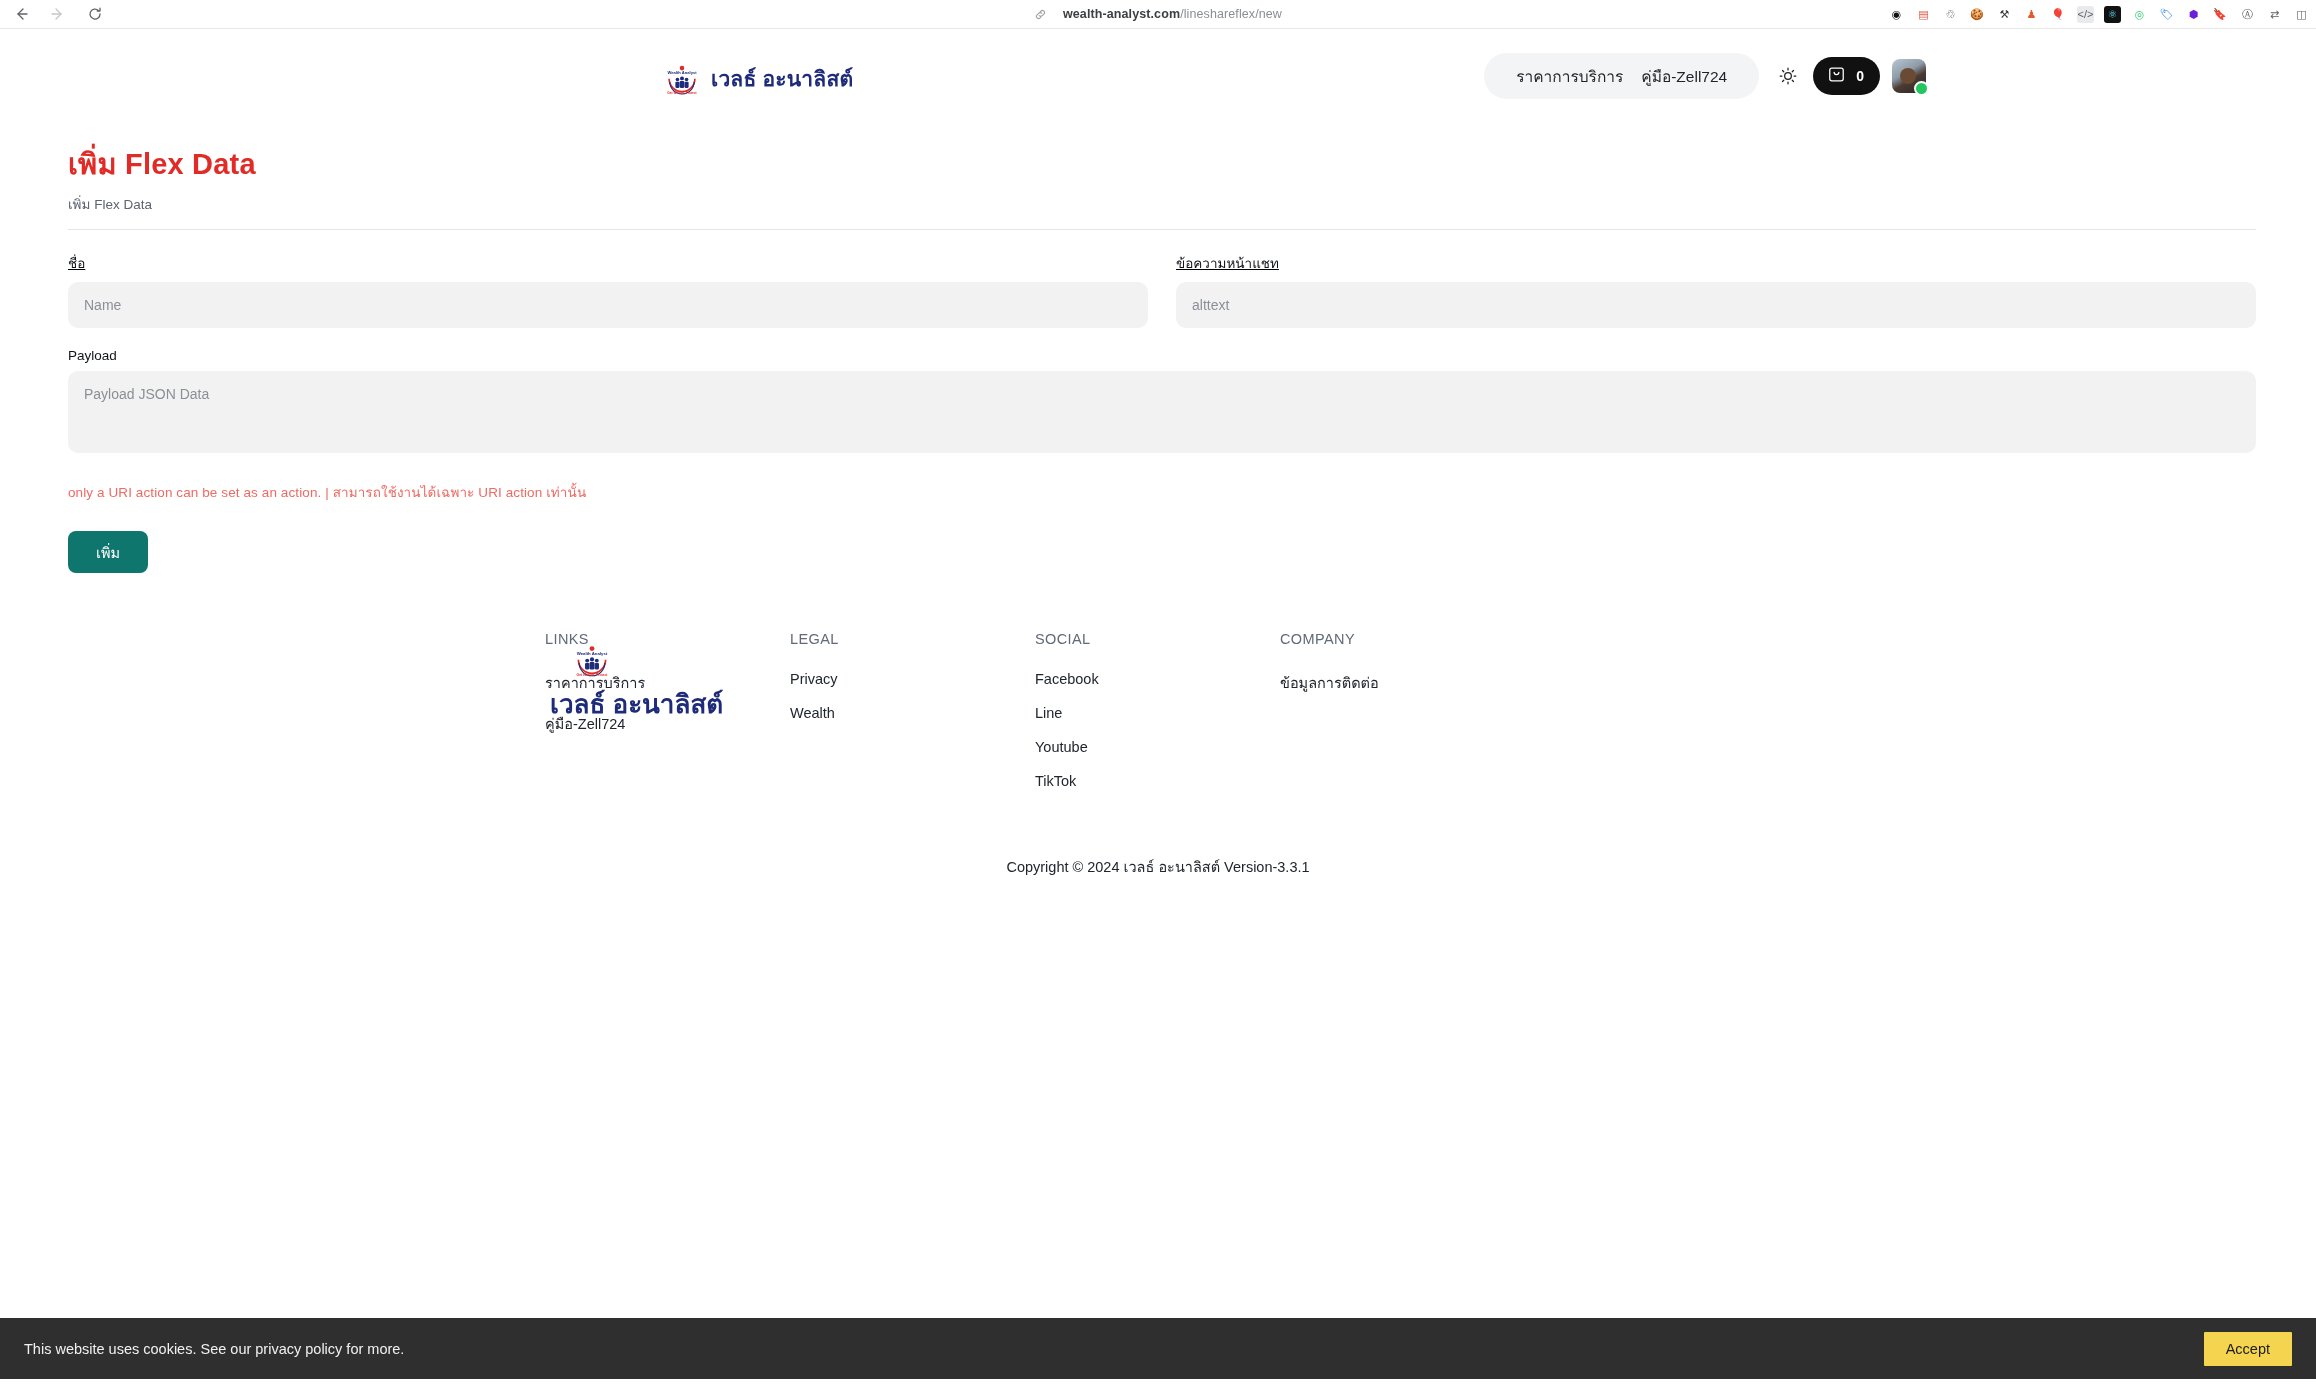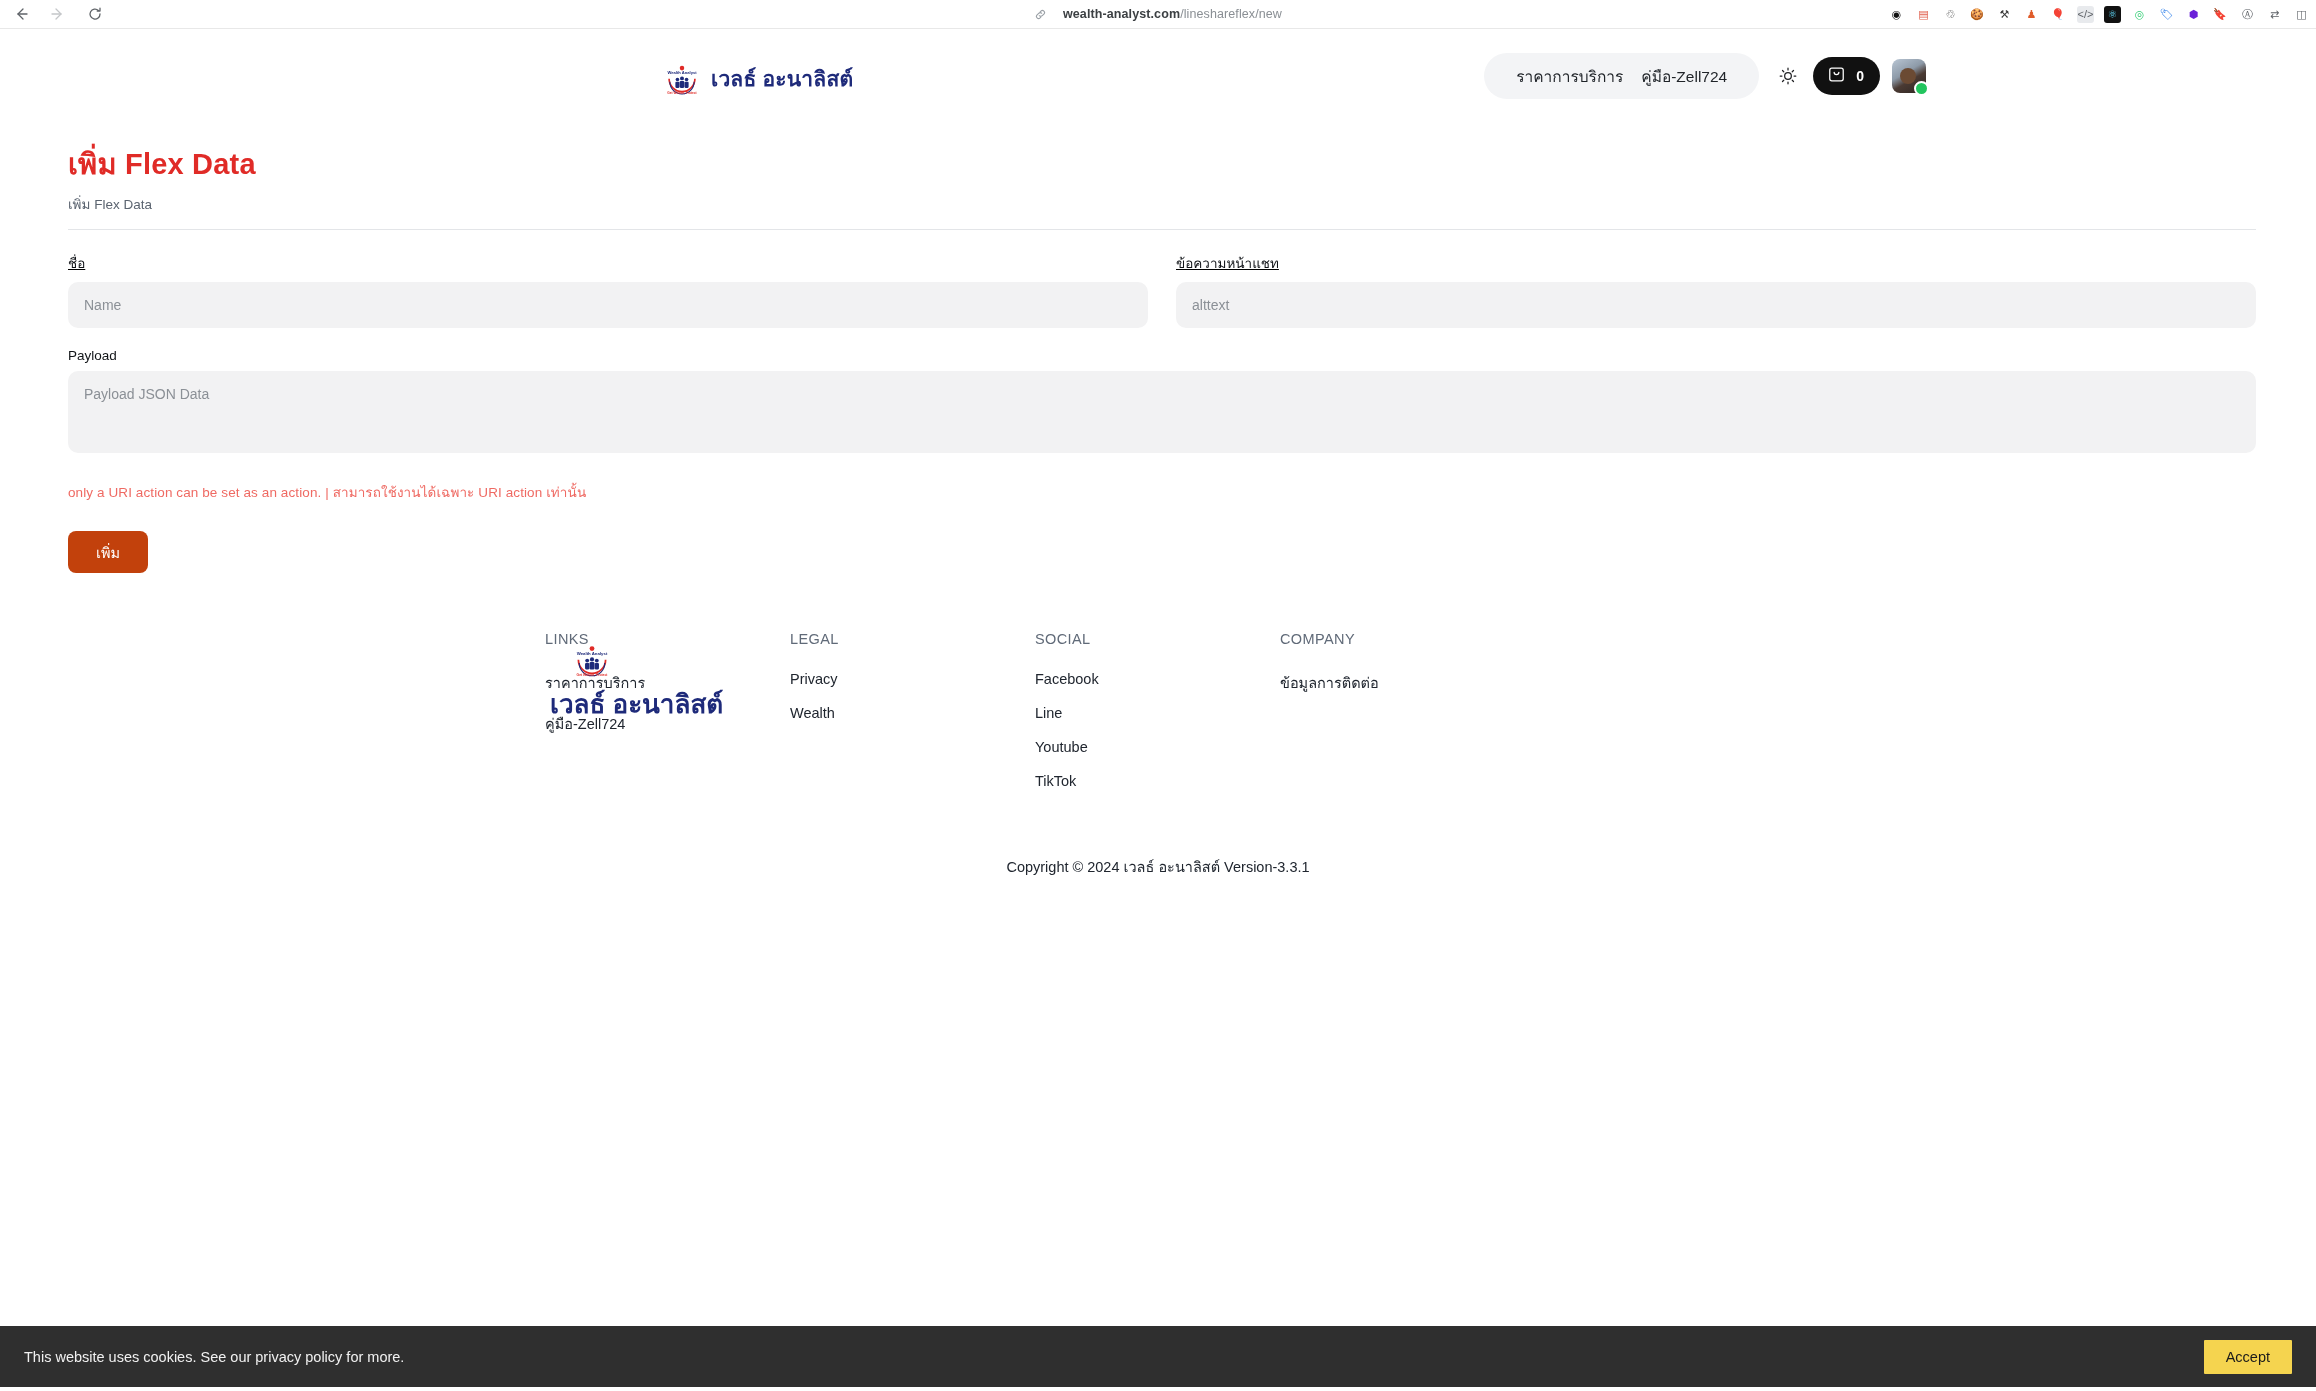--- a/index.html
+++ b/index.html
@@ -149,21 +149,21 @@
   }
 
   .error-msg {
     margin-top: 24px;
     font-size: 13.5px;
     color: #ef6a63;
     letter-spacing: .1px;
   }
   .submit-btn {
     margin-top: 28px;
-    background: #c2410c;
+    background: #0f766e;
     color: #ffffff;
     border: none; border-radius: 8px;
     height: 42px; min-width: 80px;
     padding: 0 22px;
     font-family: "Liberation Sans", sans-serif;
     font-size: 14.5px;
     cursor: pointer;
   }
 
   
@@ -190,21 +190,21 @@
     display: block; font-size: 14.5px; color: #20262f;
     text-decoration: none; margin-bottom: 18px;
   }
   .copyright {
     text-align: center; margin-top: 48px;
     font-size: 14.5px; color: #20262f;
   }
 
   
   .cookie-bar {
-    position: absolute; left: 0; right: 0; bottom: 4px;
+    position: absolute; left: 0; right: 0; bottom: 12px;
     height: 61px; background: #2f2f2f;
     display: flex; align-items: center; justify-content: space-between;
     padding: 12px 24px;
   }
   .cookie-text { font-size: 14.5px; color: #f1f1f1; }
   .accept-btn {
     background: #f5d44f; color: #1a1a1a;
     border: none; border-radius: 1px;
     font-family: "Liberation Sans", sans-serif;
     font-size: 14.5px;

